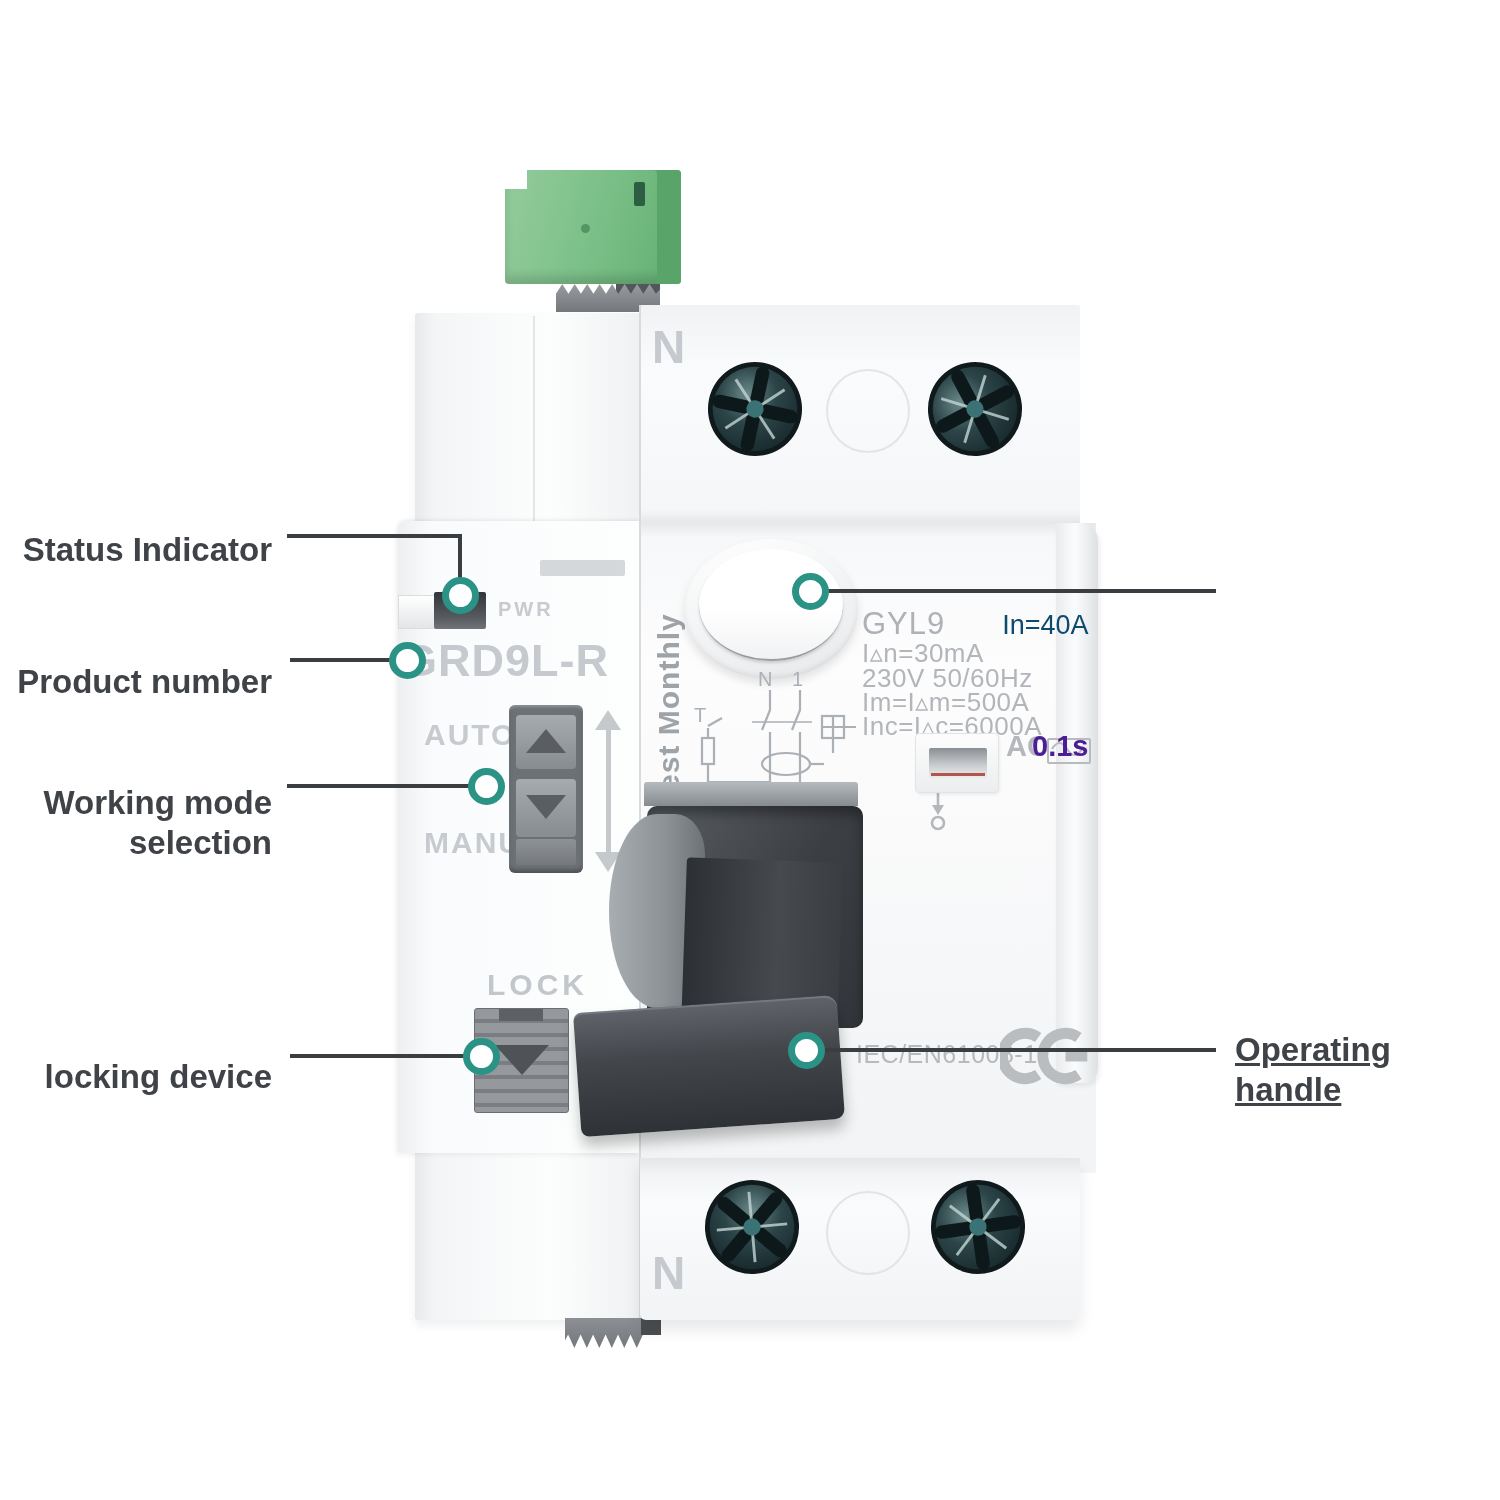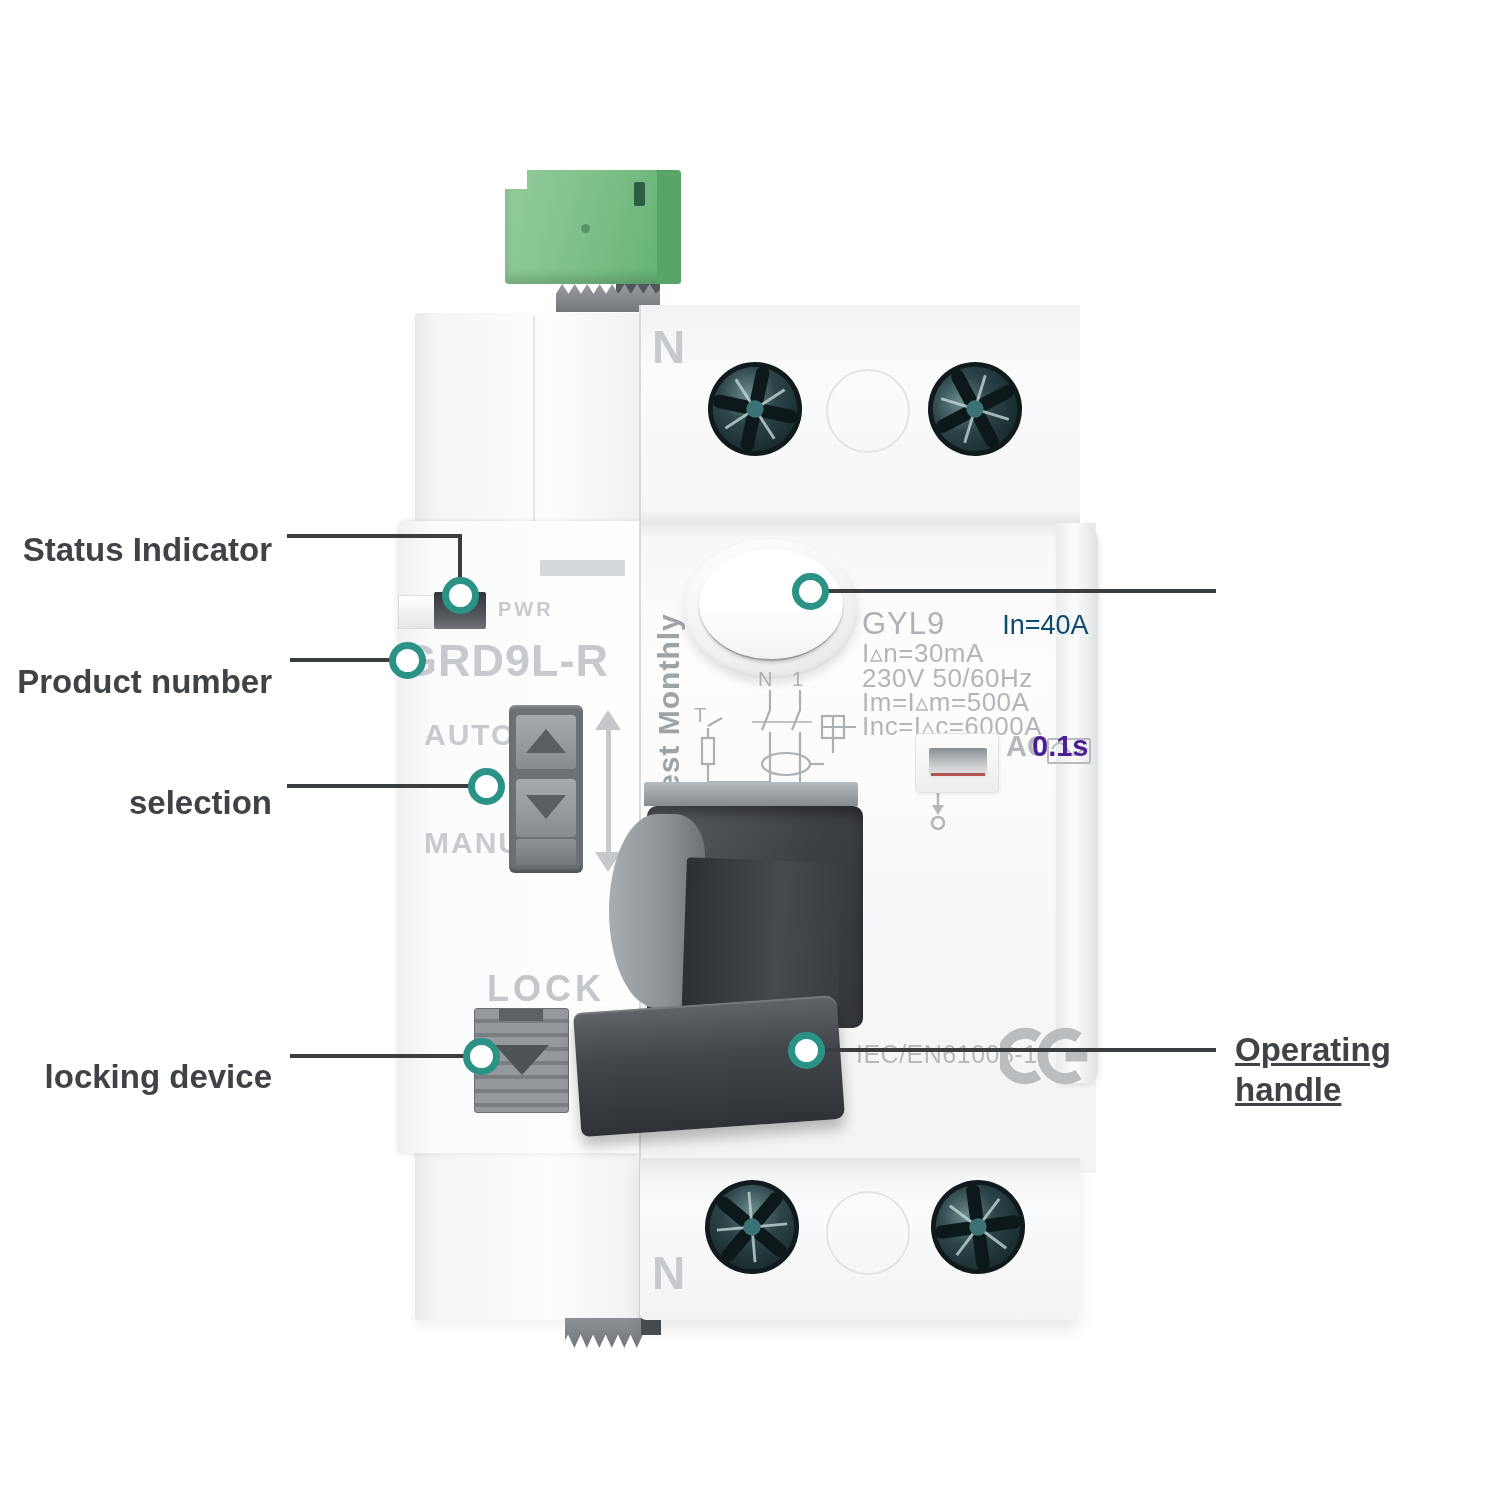--- a/index.html
+++ b/index.html
@@ -30,21 +30,21 @@
   #pn{left:402px;top:617px;font-size:45px;letter-spacing:1px;color:#c6cace;font-weight:bold;}
   #auto{left:424px;top:700px;font-size:30px;letter-spacing:2px;}
   #manu{left:424px;top:808px;font-size:30px;letter-spacing:2px;}
   #rocker{left:509px;top:687px;width:74px;height:168px;background:#6c7176;border-radius:6px;
      box-shadow:inset 0 2px 3px rgba(255,255,255,.25), inset 0 -3px 4px rgba(0,0,0,.3);}
   .rbtn{position:absolute;left:7px;width:60px;background:linear-gradient(180deg,#a6abb0,#878c91);
      border-radius:4px;}
   .tri{position:absolute;width:0;height:0;left:50%;transform:translateX(-50%);}
   #dblarrow{left:594px;top:692px;width:28px;height:162px;}
   #dbl-line{left:12px;top:14px;width:5px;height:134px;background:#c6c9cc;position:absolute;}
-  #lock-lbl{left:487px;top:950px;font-size:36px;letter-spacing:4px;color:#c3c7cb;}
+  #lock-lbl{left:487px;top:950px;font-size:30px;letter-spacing:4px;color:#c3c7cb;}
   #lock-slider{left:474px;top:990px;width:93px;height:103px;border:1px solid #6a6e72;border-radius:3px;
      background:repeating-linear-gradient(180deg,#95999e 0 10px,#7a7e83 10px 14px);overflow:hidden;}
   #lm-clip{left:565px;top:1300px;width:78px;height:30px;
      background:linear-gradient(180deg,#8c9094,#74787c);
      clip-path:polygon(0 0,100% 0,100% 55%,92% 100%,84% 55%,76% 100%,68% 55%,60% 100%,52% 55%,44% 100%,36% 55%,28% 100%,20% 55%,12% 100%,4% 55%,0 75%);}
   #lm-clip2{left:641px;top:1300px;width:20px;height:17px;background:#4a4e51;}
   
   #gc-insert{left:616px;top:246px;width:44px;height:48px;background:#53575b;border-radius:2px;}
   #gc-clip{left:556px;top:266px;width:104px;height:28px;
      background:linear-gradient(180deg,#989ca0,#73777b);
@@ -325,20 +325,21 @@
   <div class="abs callout-label left-label" style="left:0;top:492px;">Status Indicator</div>
   <div class="abs cline" style="left:287px;top:516px;width:175px;height:4px;"></div>
   <div class="abs cline" style="left:458px;top:516px;width:4px;height:46px;"></div>
   <div class="abs cdot" style="left:442px;top:559px;"></div>
 
   <div class="abs callout-label left-label" style="left:0;top:624px;">Product number</div>
   <div class="abs cline" style="left:290px;top:640px;width:102px;height:4px;"></div>
   <div class="abs cdot" style="left:389px;top:624px;"></div>
 
   <div class="abs left-label" style="left:0;top:745px;">
+    <div class="callout-label">Working mode</div>
     <div class="callout-label">selection</div>
   </div>
   <div class="abs cline" style="left:287px;top:766px;width:182px;height:4px;"></div>
   <div class="abs cdot" style="left:468px;top:750px;"></div>
 
   <div class="abs callout-label left-label" style="left:0;top:1019px;">locking device</div>
   <div class="abs cline" style="left:290px;top:1036px;width:175px;height:4px;"></div>
   <div class="abs cdot" style="left:463px;top:1020px;"></div>
 
   <div class="abs cdot" style="left:792px;top:555px;z-index:32;"></div>

